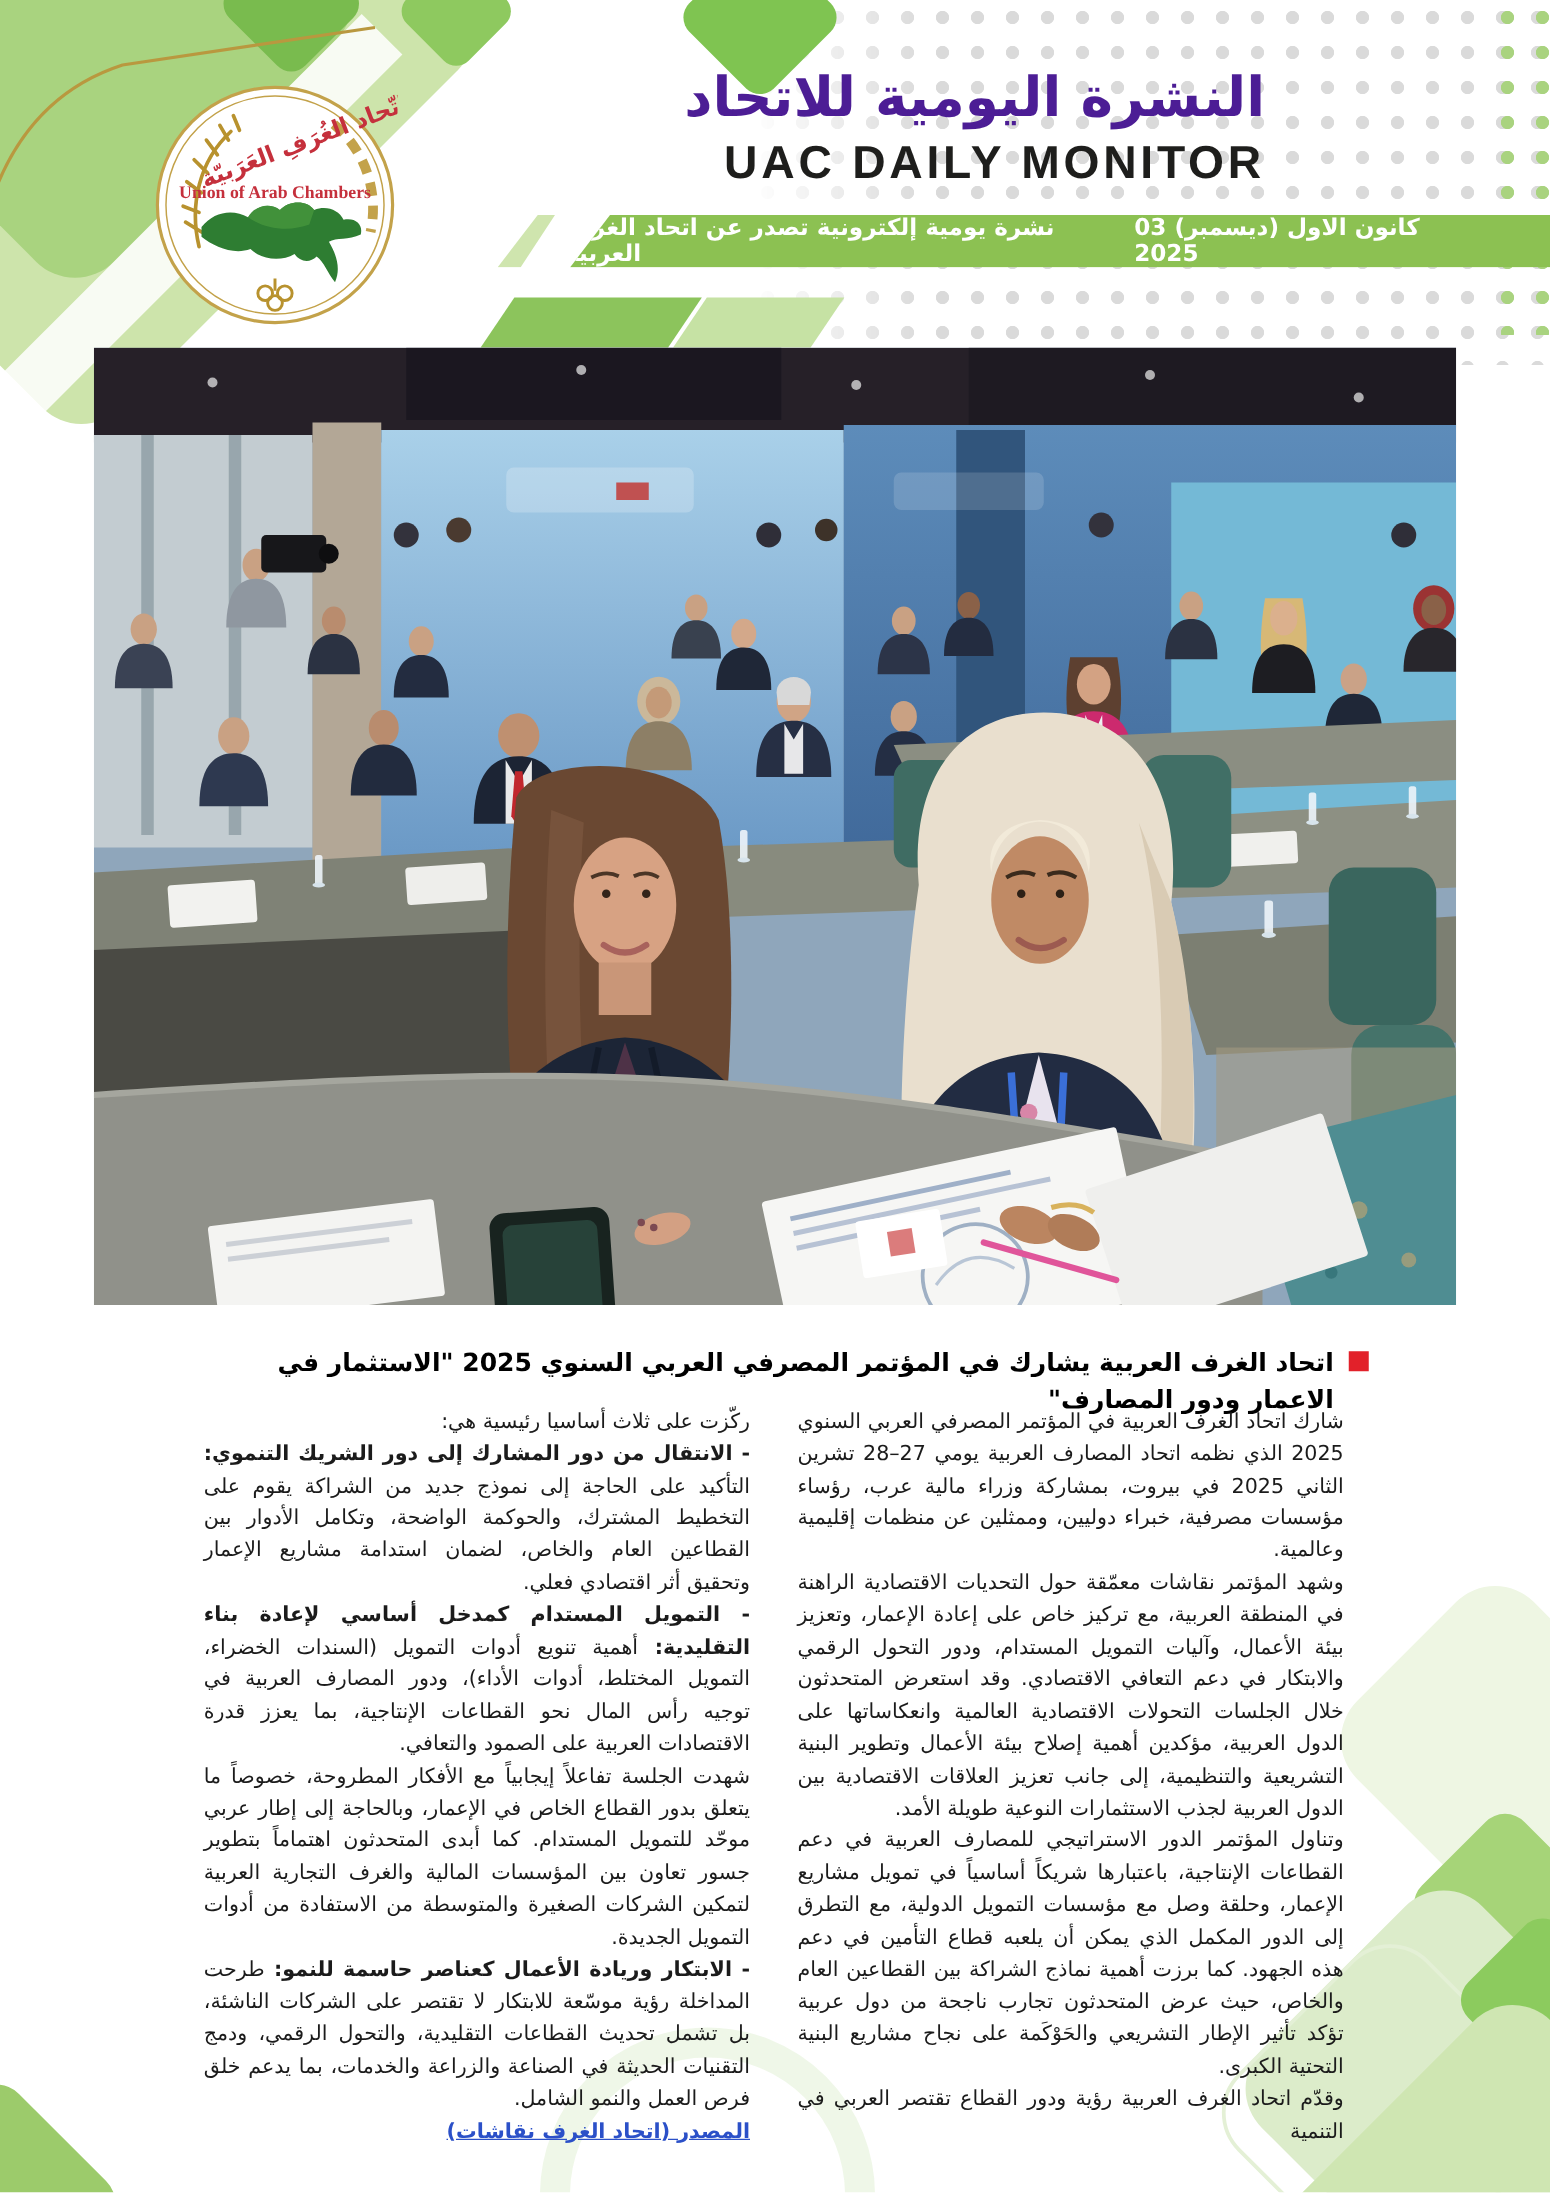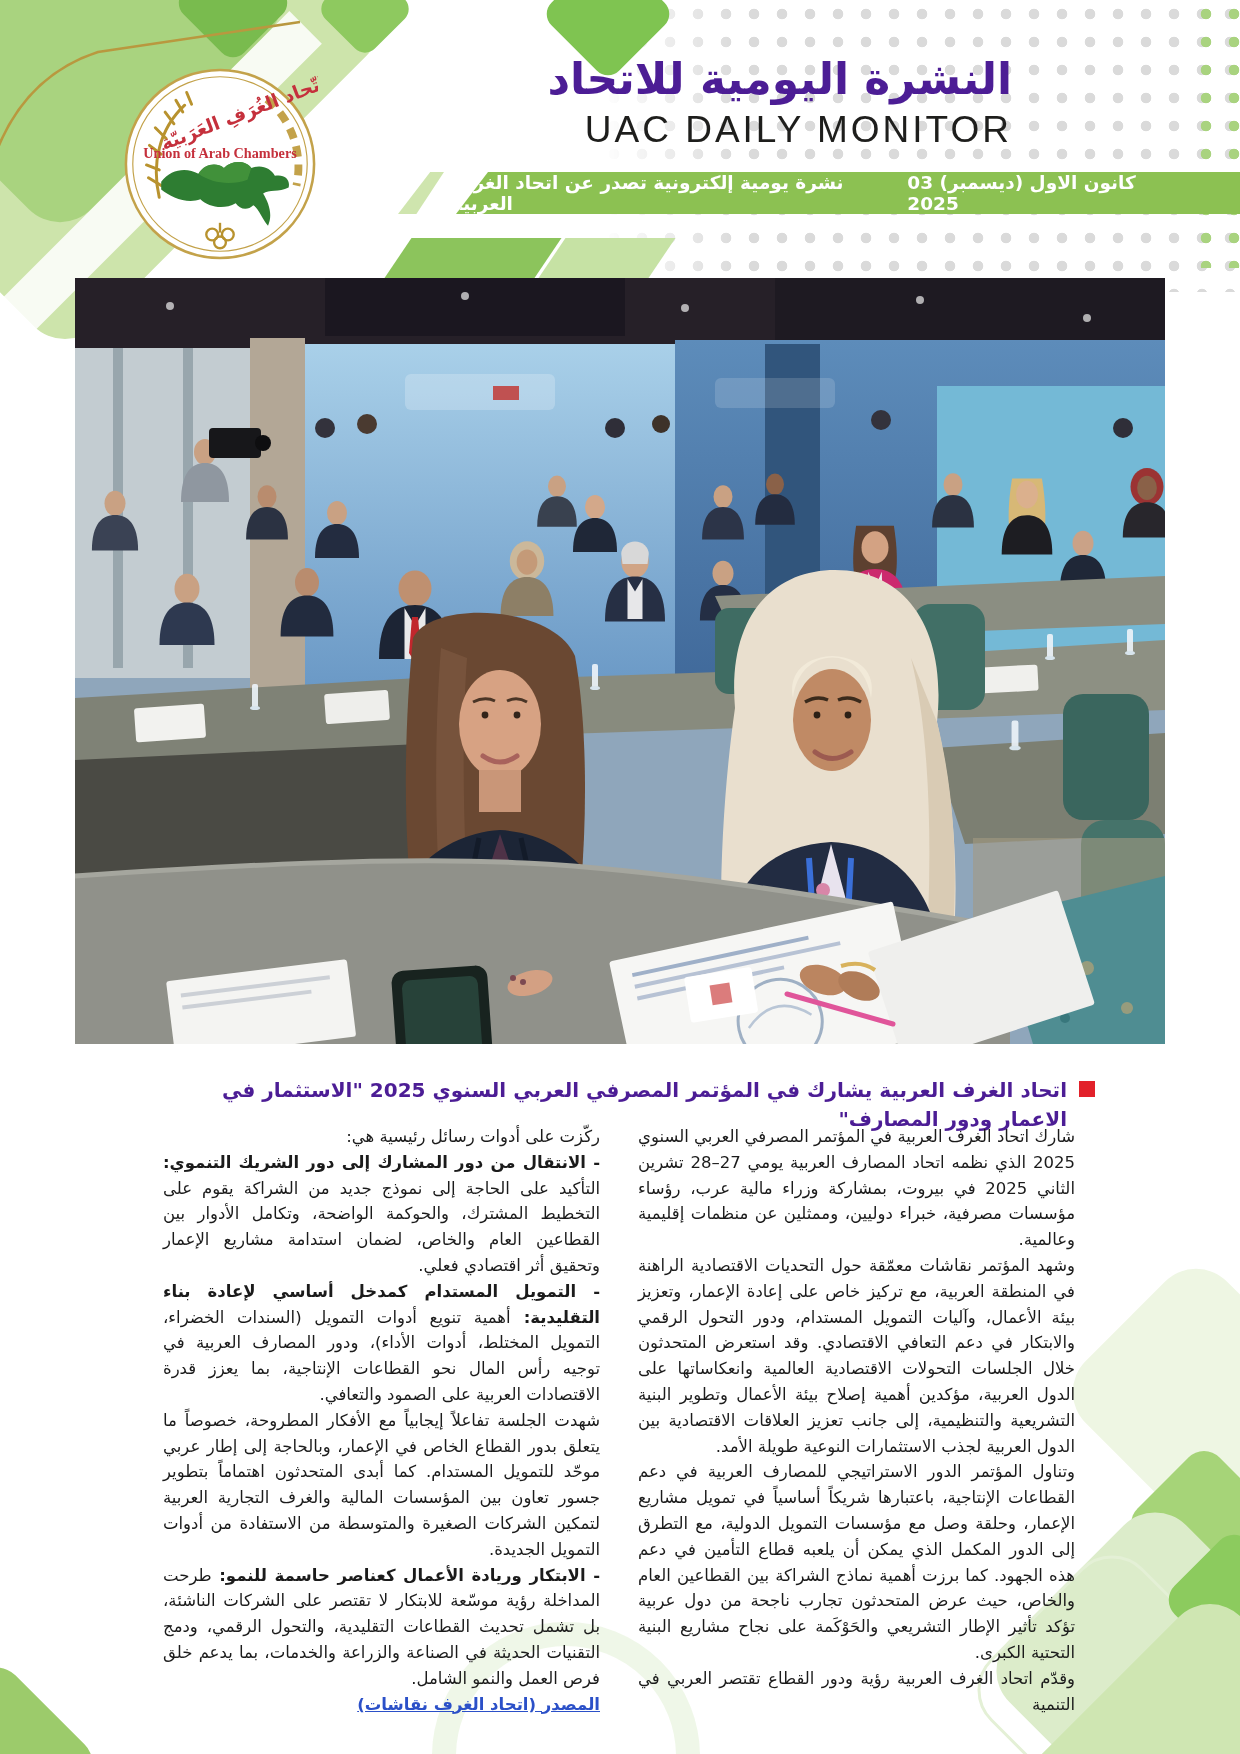--- a/index.html
+++ b/index.html
@@ -14,38 +14,38 @@
         -webkit-mask-image:linear-gradient(to right,transparent,#000 22%);
         mask-image:linear-gradient(to right,transparent,#000 22%);}
   .dots-green{position:absolute;left:1192px;top:0;width:48px;height:268px;z-index:0;
         background-image:radial-gradient(#a9d37f 5px,transparent 5.6px);
         background-size:28px 28px;}
   
   .logo{position:absolute;left:122px;top:66px;width:196px;height:196px;z-index:3;}
   .titles{position:absolute;top:50px;right:228px;text-align:right;z-index:2;}
   .title-ar{margin:0;font-size:44px;line-height:1.3;font-weight:bold;color:#4c1d95;}
   .title-en{margin:2px 0 0 0;font-family:"Liberation Sans",sans-serif;font-size:37px;
-            font-weight:normal;letter-spacing:3px;color:#1e1e1c;text-align:right;}
+            font-weight:bold;letter-spacing:3px;color:#1e1e1c;text-align:right;}
   .green-bar{position:absolute;left:452px;right:0;top:172px;height:42px;background:#8cc152;
              clip-path:polygon(36px 0,100% 0,100% 100%,4px 100%);
              display:flex;align-items:center;justify-content:flex-end;gap:28px;
              padding-right:66px;box-sizing:border-box;color:#fff;font-weight:bold;
              font-size:18.5px;z-index:2;}
   .bar-date{direction:ltr;unicode-bidi:isolate;}
   .bar-shard{position:absolute;left:398px;top:172px;width:46px;height:42px;background:#cfe5ae;
              clip-path:polygon(70% 0,100% 0,40% 100%,0 100%);z-index:1;}
   
   .photo{position:absolute;left:75px;top:278px;width:1090px;height:766px;margin:0;z-index:2;
          overflow:hidden;}
   .photo svg{display:block;}
   
   .headline-row{position:absolute;left:163px;top:1076px;width:932px;z-index:2;
                 direction:rtl;display:flex;align-items:flex-start;}
   .bullet{width:16px;height:16px;background:#e2212a;margin-top:5px;margin-left:12px;flex:0 0 auto;}
-  .headline{margin:0;font-size:20px;line-height:1.45;font-weight:bold;color:#4c1d95;text-align:right;}
+  .headline{margin:0;font-size:20px;line-height:1.45;font-weight:bold;color:#000000;text-align:right;}
   .col{position:absolute;top:1124px;width:437px;z-index:2;direction:rtl;text-align:justify;
        font-size:16.5px;line-height:25.8px;color:#1b1b1b;}
   .col p{margin:0;}
   .col-right{left:638px;}
   .col-left{left:163px;}
   .source-link{color:#2b50c8;font-weight:bold;text-decoration:underline;}
   .faint-circle{position:absolute;left:432px;top:1622px;width:220px;height:220px;border-radius:50%;
                 border:24px solid rgba(141,198,95,.14);z-index:0;}
 </style>
 </head>
@@ -346,21 +346,21 @@
     <h2 class="headline">اتحاد الغرف العربية يشارك في المؤتمر المصرفي العربي السنوي 2025 "الاستثمار في الاعمار ودور المصارف"</h2>
   </div>
 
   <div class="col col-right" id="col-right">
       <p>شارك اتحاد الغرف العربية في المؤتمر المصرفي العربي السنوي 2025 الذي نظمه اتحاد المصارف العربية يومي 27–28 تشرين الثاني 2025 في بيروت، بمشاركة وزراء مالية عرب، رؤساء مؤسسات مصرفية، خبراء دوليين، وممثلين عن منظمات إقليمية وعالمية.</p>
       <p>وشهد المؤتمر نقاشات معمّقة حول التحديات الاقتصادية الراهنة في المنطقة العربية، مع تركيز خاص على إعادة الإعمار، وتعزيز بيئة الأعمال، وآليات التمويل المستدام، ودور التحول الرقمي والابتكار في دعم التعافي الاقتصادي. وقد استعرض المتحدثون خلال الجلسات التحولات الاقتصادية العالمية وانعكاساتها على الدول العربية، مؤكدين أهمية إصلاح بيئة الأعمال وتطوير البنية التشريعية والتنظيمية، إلى جانب تعزيز العلاقات الاقتصادية بين الدول العربية لجذب الاستثمارات النوعية طويلة الأمد.</p>
       <p>وتناول المؤتمر الدور الاستراتيجي للمصارف العربية في دعم القطاعات الإنتاجية، باعتبارها شريكاً أساسياً في تمويل مشاريع الإعمار، وحلقة وصل مع مؤسسات التمويل الدولية، مع التطرق إلى الدور المكمل الذي يمكن أن يلعبه قطاع التأمين في دعم هذه الجهود. كما برزت أهمية نماذج الشراكة بين القطاعين العام والخاص، حيث عرض المتحدثون تجارب ناجحة من دول عربية تؤكد تأثير الإطار التشريعي والحَوْكَمة على نجاح مشاريع البنية التحتية الكبرى.</p>
       <p>وقدّم اتحاد الغرف العربية رؤية ودور القطاع تقتصر العربي في التنمية</p>
     </div>
   <div class="col col-left" id="col-left">
-      <p>ركّزت على أدوات رسائل رئيسية هي:</p>
+      <p>ركّزت على ثلاث أساسيا رئيسية هي:</p>
       <p><b>- الانتقال من دور المشارك إلى دور الشريك التنموي: </b>التأكيد على الحاجة إلى نموذج جديد من الشراكة يقوم على التخطيط المشترك، والحوكمة الواضحة، وتكامل الأدوار بين القطاعين العام والخاص، لضمان استدامة مشاريع الإعمار وتحقيق أثر اقتصادي فعلي.</p>
       <p><b>- التمويل المستدام كمدخل أساسي لإعادة بناء التقليدية: </b>أهمية تنويع أدوات التمويل (السندات الخضراء، التمويل المختلط، أدوات الأداء)، ودور المصارف العربية في توجيه رأس المال نحو القطاعات الإنتاجية، بما يعزز قدرة الاقتصادات العربية على الصمود والتعافي.</p>
       <p>شهدت الجلسة تفاعلاً إيجابياً مع الأفكار المطروحة، خصوصاً ما يتعلق بدور القطاع الخاص في الإعمار، وبالحاجة إلى إطار عربي موحّد للتمويل المستدام. كما أبدى المتحدثون اهتماماً بتطوير جسور تعاون بين المؤسسات المالية والغرف التجارية العربية لتمكين الشركات الصغيرة والمتوسطة من الاستفادة من أدوات التمويل الجديدة.</p>
       <p><b>- الابتكار وريادة الأعمال كعناصر حاسمة للنمو: </b>طرحت المداخلة رؤية موسّعة للابتكار لا تقتصر على الشركات الناشئة، بل تشمل تحديث القطاعات التقليدية، والتحول الرقمي، ودمج التقنيات الحديثة في الصناعة والزراعة والخدمات، بما يدعم خلق فرص العمل والنمو الشامل.</p>
       <p><a href="#" class="source-link">المصدر (اتحاد الغرف نقاشات)</a></p>
     </div>
 
 </div>
 
 </body></html>

